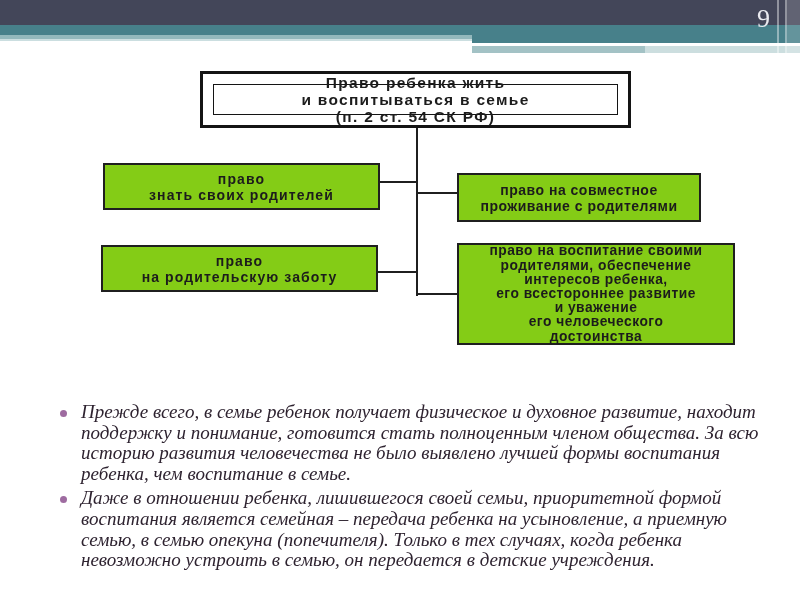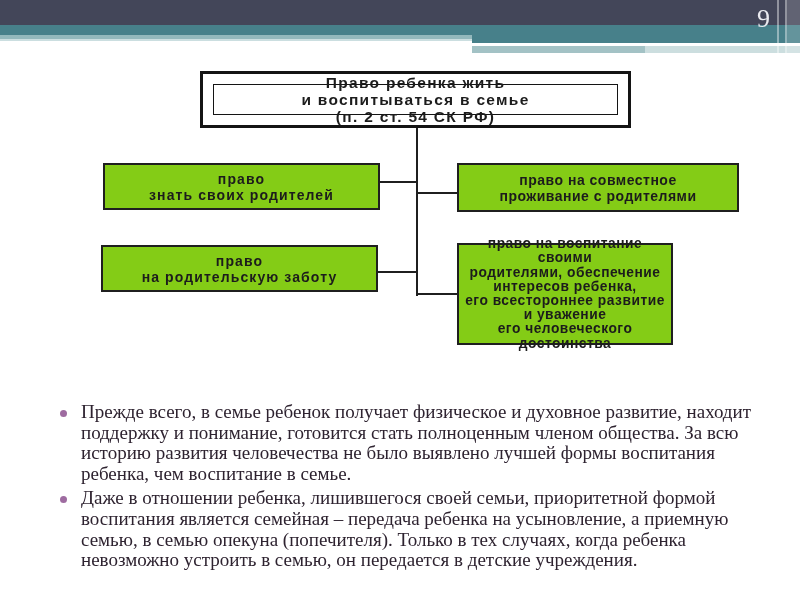--- a/index.html
+++ b/index.html
@@ -43,40 +43,41 @@
   .root-inner {
     width:100%; height:100%; box-sizing:border-box;
     border:1.5px solid #141414;
     display:flex; align-items:center; justify-content:center;
     text-align:center; white-space:pre-line;
     font-family:"Liberation Sans","DejaVu Sans",sans-serif;
     font-weight:bold; color:#1C1C1C;
     font-size:15.5px; line-height:17px; letter-spacing:1.3px;
   }
   .box-l1 { left:103px; top:163px; width:277px; height:47px;  font-size:14px; line-height:16px; letter-spacing:1.1px; }
-  .box-r1 { left:457px; top:163px; width:282px; height:49px;  font-size:14px; line-height:16px; letter-spacing:0.5px; }
+  .box-r1 { left:457px; top:173px; width:244px; height:49px;  font-size:14px; line-height:16px; letter-spacing:0.5px; }
   .box-l2 { left:101px; top:245px; width:277px; height:47px;  font-size:14px; line-height:16px; letter-spacing:1.1px; }
-  .box-r2 { left:457px; top:243px; width:216px; height:102px; font-size:13.8px; line-height:14.2px; letter-spacing:0.5px; }
+  .box-r2 { left:457px; top:243px; width:278px; height:102px; font-size:13.8px; line-height:14.2px; letter-spacing:0.5px; }
   .conn { position:absolute; background:#1F1F1F; }
   .trunk { left:416px; top:128px; width:2px;  height:168px; }
   .c-l1  { left:380px; top:181px; width:36px; height:2px; }
   .c-r1  { left:418px; top:192px; width:39px; height:2px; }
   .c-l2  { left:378px; top:271px; width:38px; height:2px; }
   .c-r2  { left:418px; top:293px; width:39px; height:2px; }
 
   
   .bullets { position:absolute; left:60px; top:402px; width:712px; }
   .bullet-item { display:flex; align-items:flex-start; margin-bottom:4px; }
   .bullet-dot {
     flex:none; width:7px; height:7px; border-radius:50%;
     background:#9E6BA0; margin:8px 14px 0 0;
   }
   .bullet-text {
     font-size:19px; line-height:20.6px; color:#2E2330;
     text-align:left;
+    font-style:italic;
   }
 </style>
 </head>
 <body>
 
 <div class="slide">
 
   <div class="hdr-dark"></div>
   <div class="hdr-teal"></div>
   <div class="hdr-teal-r"></div>

